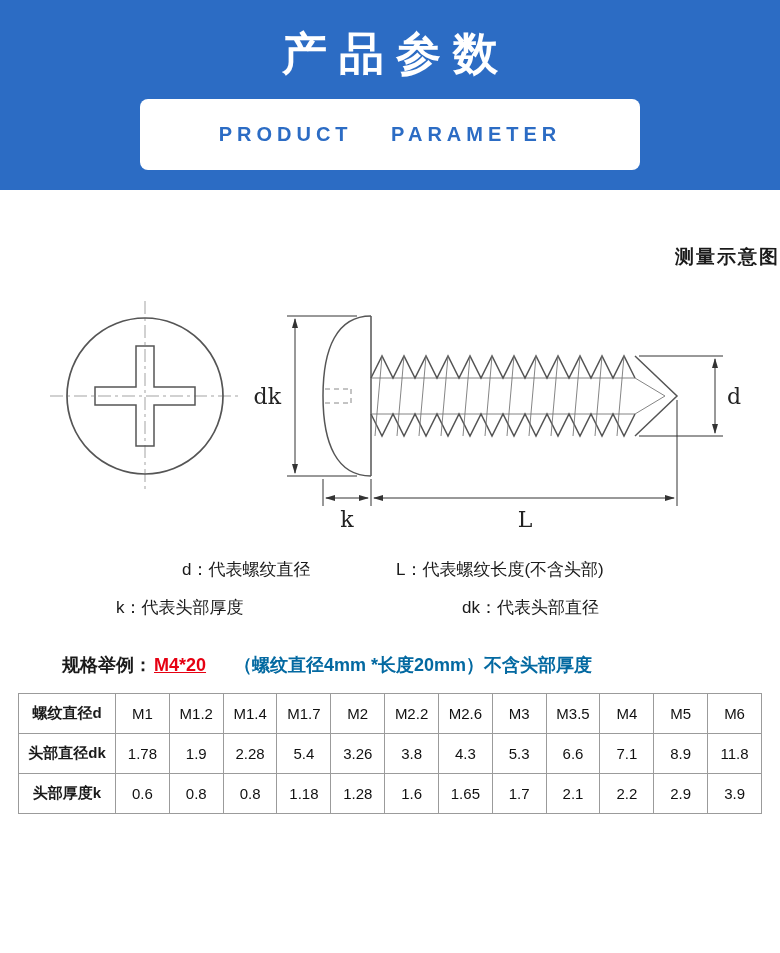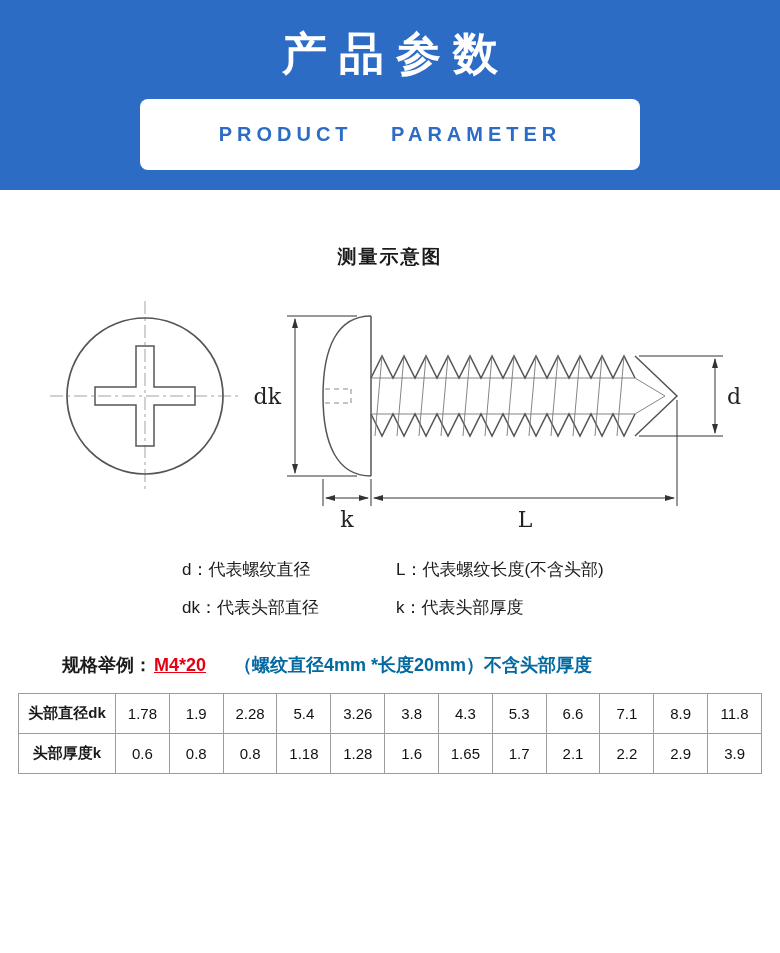--- a/index.html
+++ b/index.html
@@ -14,21 +14,21 @@
                 color:#2c6cc4; font-size:20px; font-weight:700; letter-spacing:5px; word-spacing:28px; text-align:center; }
 
   
   .info { margin:14px 10px 0; }
   .info-row { display:flex; align-items:center; height:47px; border-bottom:1px solid #e2e2e2; font-size:17px; font-weight:700; padding-left:18px; }
   .info-item { display:flex; align-items:center; }
   .info-item.first { width:372px; }
   .info-value { margin-left:8px; }
 
   
-  .diagram-title { text-align:center; font-size:19px; font-weight:700; margin-top:54px; letter-spacing:2px; }
+  .diagram-title { text-align:right; font-size:19px; font-weight:700; margin-top:54px; letter-spacing:2px; }
   .diagram-svg { display:block; margin:16px auto 0; }
   .dim-label { font-family:"DejaVu Serif",serif; font-size:22px; fill:#222; }
 
   
   .legend { margin-top:22px; }
   .legend-row { display:flex; justify-content:center; margin-top:15px; font-size:17px; }
   .legend-cell { width:280px; }
   .legend-cell.c1 { padding-left:72px; }
   .legend-cell.c2 { padding-left:6px; }
 
@@ -128,31 +128,46 @@
     </g>
     <text class="dim-label" x="702" y="118" text-anchor="start">d</text>
   </svg>
 
   <div class="legend">
     <div class="legend-row">
       <div class="legend-cell c1">d：代表螺纹直径</div>
       <div class="legend-cell c2">L：代表螺纹长度(不含头部)</div>
     </div>
     <div class="legend-row">
+      <div class="legend-cell c2">k：代表头部厚度</div>
       <div class="legend-cell c1">dk：代表头部直径</div>
-      <div class="legend-cell c2">k：代表头部厚度</div>
     </div>
   </div>
 
   <div class="spec">
     <span class="spec-prefix">规格举例：</span><span class="spec-model">M4*20</span><span class="spec-detail">（螺纹直径4mm *长度20mm）不含头部厚度</span>
   </div>
 
   <table class="spec-table">
     <tbody>
+      <tr>
+        <th>螺纹直径d</th>
+        <td>M1</td>
+        <td>M1.2</td>
+        <td>M1.4</td>
+        <td>M1.7</td>
+        <td>M2</td>
+        <td>M2.2</td>
+        <td>M2.6</td>
+        <td>M3</td>
+        <td>M3.5</td>
+        <td>M4</td>
+        <td>M5</td>
+        <td>M6</td>
+      </tr>
       <tr>
         <th>头部直径dk</th>
         <td>1.78</td>
         <td>1.9</td>
         <td>2.28</td>
         <td>5.4</td>
         <td>3.26</td>
         <td>3.8</td>
         <td>4.3</td>
         <td>5.3</td>

